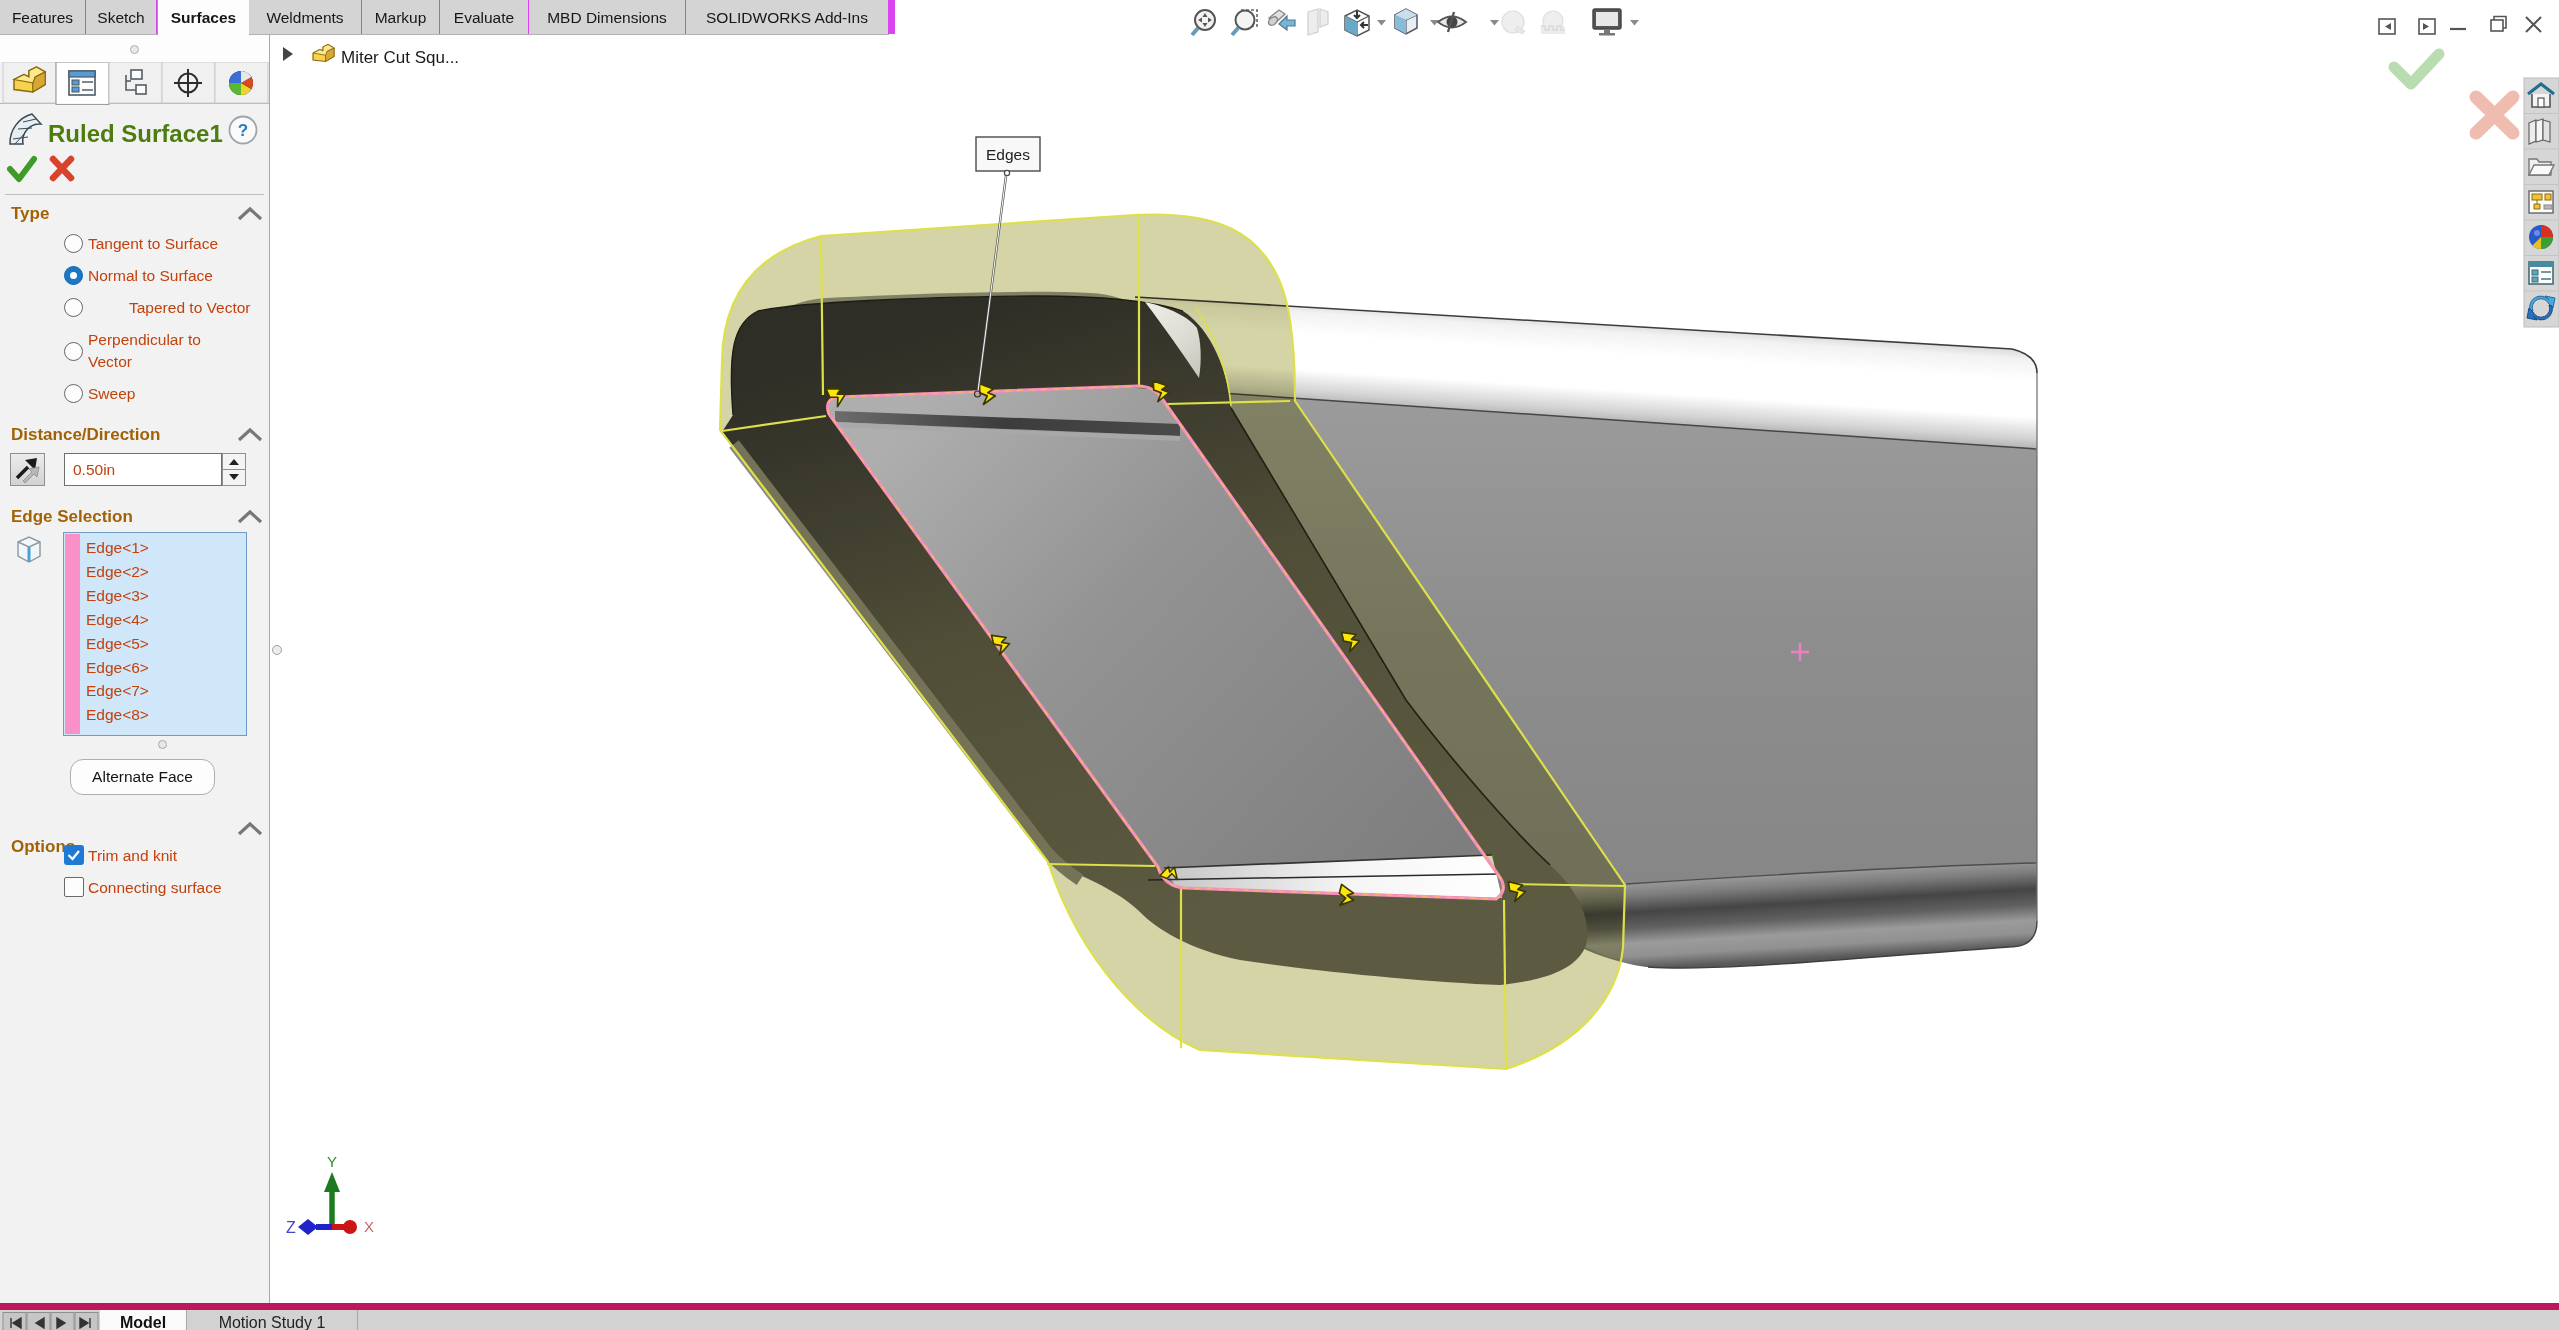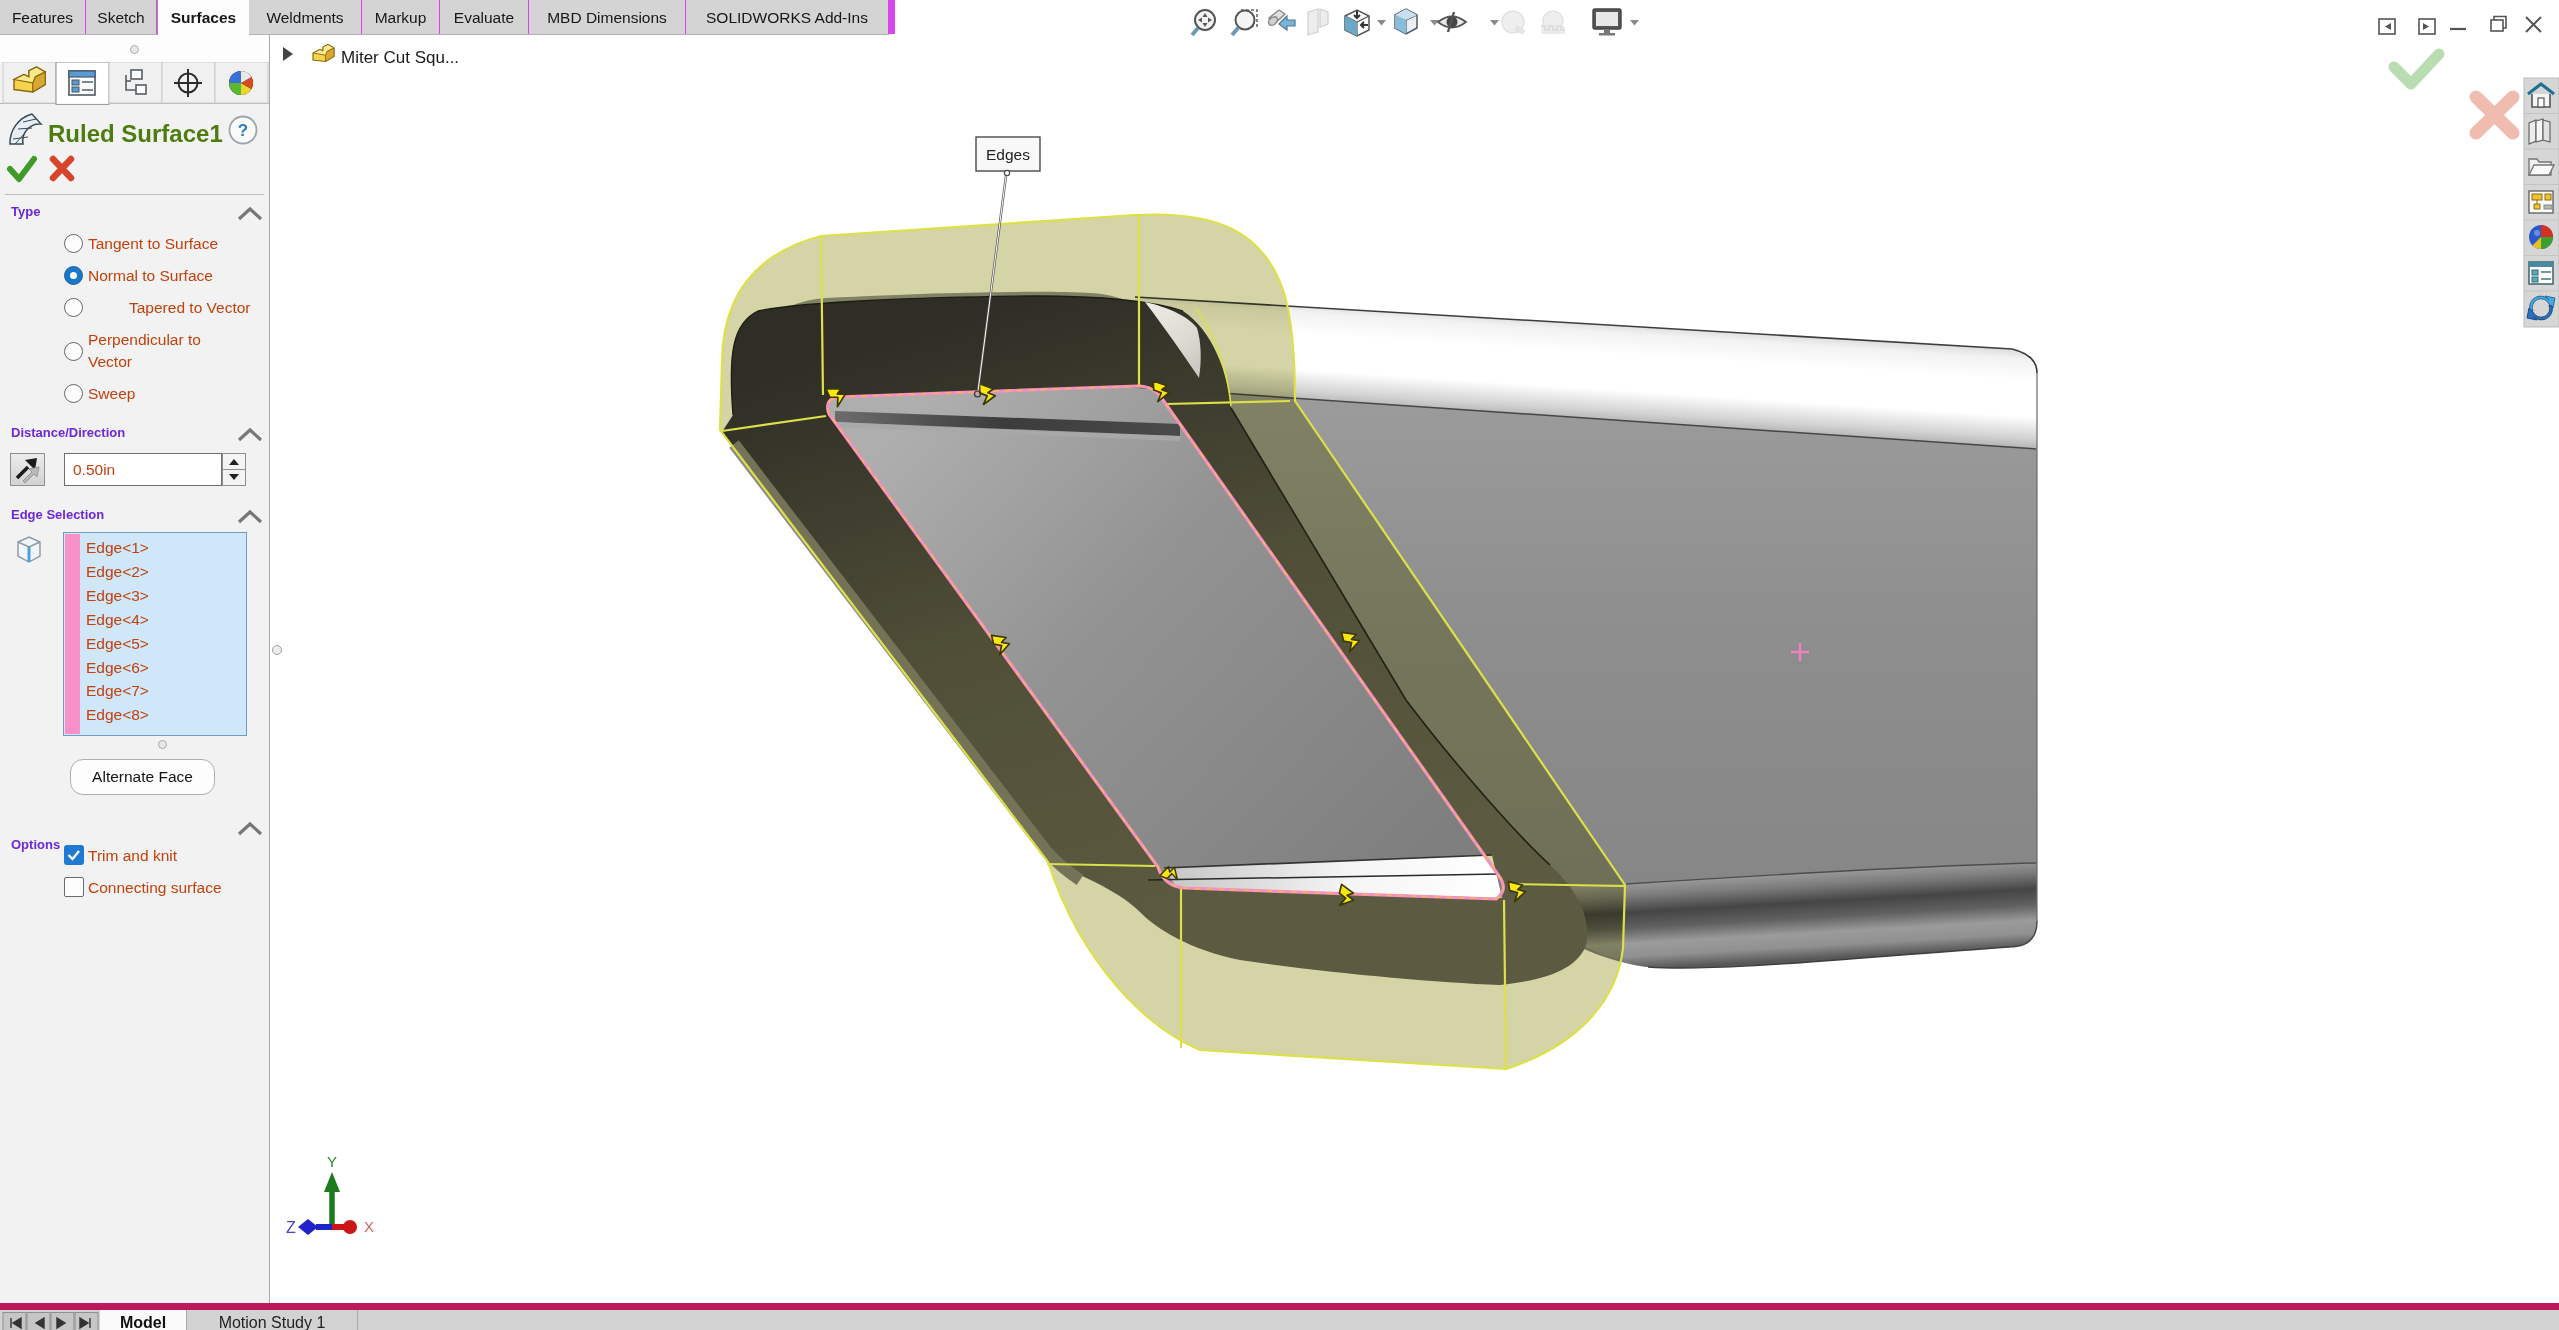--- a/index.html
+++ b/index.html
@@ -1,20 +1,20 @@
 <!DOCTYPE html>
 <html><head>
 <meta charset="utf-8">
 <style>
 html,body{margin:0;padding:0;}
 body{width:2559px;height:1330px;overflow:hidden;background:#fff;font-family:"Liberation Sans",sans-serif;position:relative;}
 .abs{position:absolute;}
 .tab{position:absolute;top:0;height:34px;line-height:35px;text-align:center;font-size:15.5px;color:#161616;border-right:7px solid #d946ef;background:#d4d4d4;}
 .lbl{position:absolute;font-size:15.5px;color:#c2410c;white-space:nowrap;}
-.hdr{position:absolute;font-size:13px;font-weight:bold;color:#6d28d9;white-space:nowrap;}
+.hdr{position:absolute;font-size:17px;font-weight:bold;color:#a16207;white-space:nowrap;}
 .radio{position:absolute;width:19px;height:19px;border:1.6px solid #666;border-radius:50%;background:#fdfdfd;box-sizing:border-box;}
 </style>
 </head>
 <body>
 
 <div class="abs" id="menubar" style="left:0;top:0;width:2559px;height:35px;background:#fff;">
   <div class="abs" style="left:0;top:0;width:889px;height:34px;background:#d4d4d4;border-bottom:1px solid #b2b2b2;"></div>
   <div class="tab" style="left:0;width:85px;">Features</div>
   <div class="tab" style="left:86px;width:70px;">Sketch</div>
   <div class="tab" style="left:157px;width:91px;background:#fdfdfd;font-weight:bold;height:35px;border-left:1px solid #9a9a9a;border-right:1px solid #9a9a9a;">Surfaces</div>

